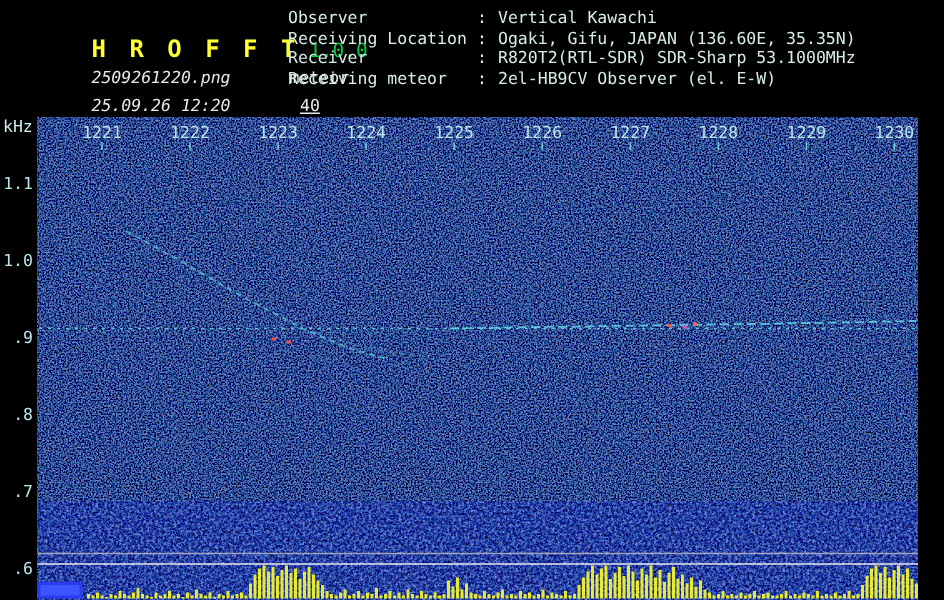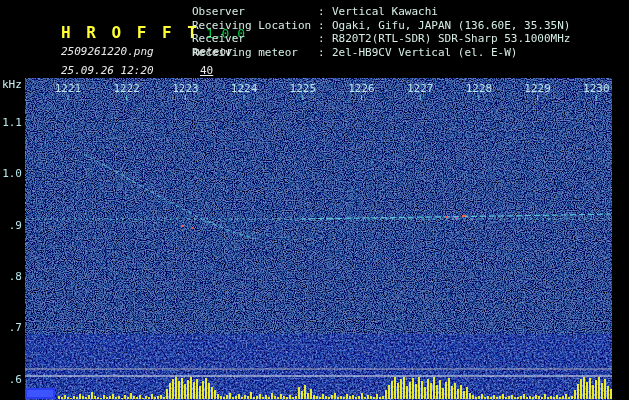--- a/index.html
+++ b/index.html
@@ -41,21 +41,21 @@
         <span class="cell-a">2509261220.png</span><span class="mode">meteor</span>
       </div>
       <div class="hrow">
         <span class="cell-a">25.09.26 12:20</span><span class="count">40</span>
       </div>
     </div>
     <div class="header-info" id="header-info">
         <div class="info-row"><span class="ilabel">Observer</span><span class="icolon">:</span><span class="ival">Vertical Kawachi</span></div>
         <div class="info-row"><span class="ilabel">Receiving Location</span><span class="icolon">:</span><span class="ival">Ogaki, Gifu, JAPAN (136.60E, 35.35N)</span></div>
         <div class="info-row"><span class="ilabel">Receiver</span><span class="icolon">:</span><span class="ival">R820T2(RTL-SDR) SDR-Sharp 53.1000MHz</span></div>
-        <div class="info-row"><span class="ilabel">Receiving meteor</span><span class="icolon">:</span><span class="ival">2el-HB9CV Vertical (el. E-W)</span></div>
+        <div class="info-row"><span class="ilabel">Receiving meteor</span><span class="icolon">:</span><span class="ival">2el-HB9CV Observer (el. E-W)</span></div>
       </div>
   </div>
 
   <svg id="spec" width="629" height="324" viewBox="0 0 629 324">
     <defs>
       <filter id="bluenoise" x="0%" y="0%" width="100%" height="100%">
         <feTurbulence type="fractalNoise" baseFrequency="0.9" numOctaves="2" seed="7"></feTurbulence>
         <feColorMatrix type="matrix" values="0 0 1.0 0 -0.45  0 0 1.3 0 -0.50  0 0 2.2 0 -0.55  0 0 0 0 1"></feColorMatrix>
       </filter>
       <filter id="bluenoise2" x="0%" y="0%" width="100%" height="100%">

